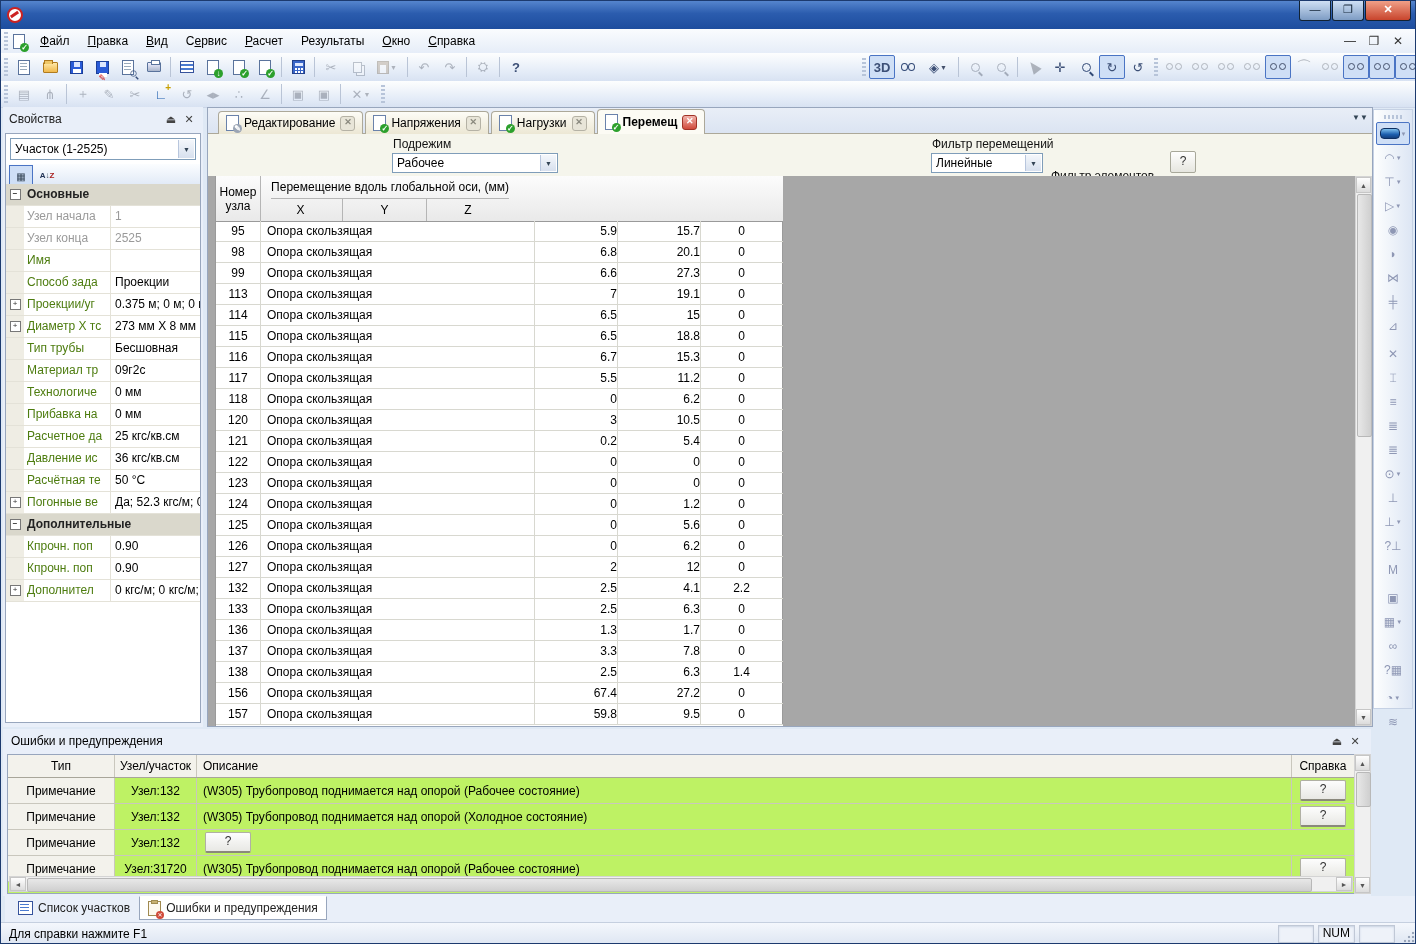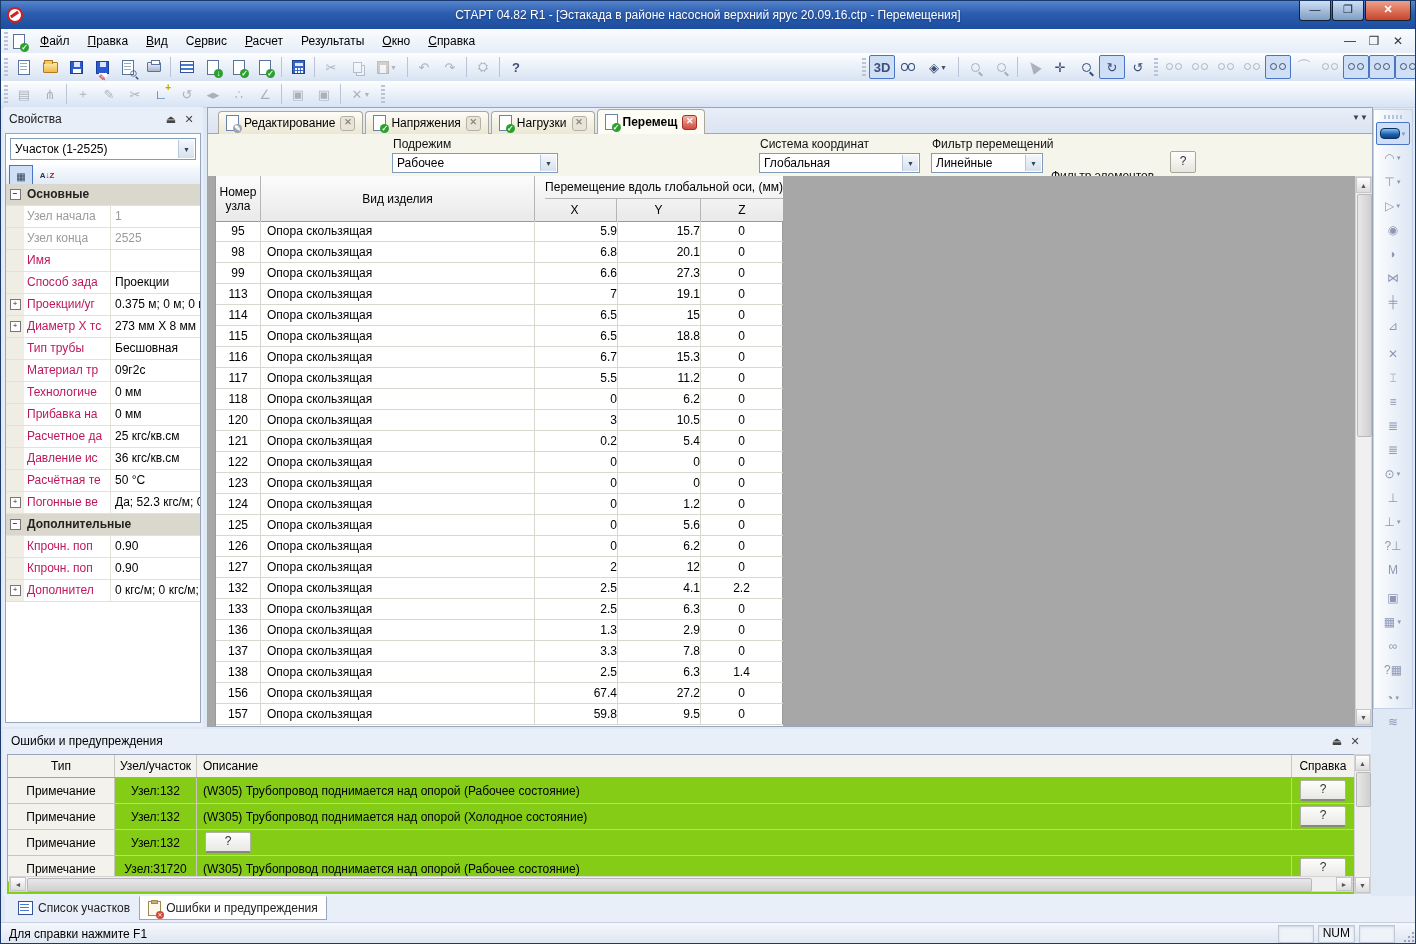--- a/index.html
+++ b/index.html
@@ -72,21 +72,21 @@
   .pp-combo{margin:4px;height:20px;border:1px solid #7f9db9;background:#fff;display:flex;align-items:center;padding-left:4px;position:relative;}
   .pp-combo .cdd{position:absolute;right:1px;top:1px;bottom:1px;width:15px;background:linear-gradient(#f4f7fb,#d7e0ee);border-left:1px solid #b8c6dd;font-size:7px;display:flex;align-items:center;justify-content:center;color:#345;}
   .pp-tools{height:24px;background:linear-gradient(#fbfdff,#dde7f5);border-bottom:1px solid #c5d1e4;display:flex;align-items:center;padding-left:3px;gap:2px;}
   .pp-tb{width:22px;height:20px;display:flex;align-items:center;justify-content:center;border:1px solid transparent;font-size:10px;color:#345;}
   .pp-tb.sel{border:1px solid #4a74c4;background:#cfdff6;}
   .az{font-size:8px;font-weight:bold;line-height:1;text-align:center;}
   .az .a{color:#235;} .az .z{color:#a22;}
   .pgrid{position:absolute;left:0;right:0;top:50px;bottom:0;background:#fff;overflow:hidden;}
   .prow{display:flex;height:21px;border-bottom:1px solid #e4e2d8;align-items:stretch;}
   .prow .gut{width:18px;flex:none;background:#efede4;display:flex;align-items:center;justify-content:center;}
-  .prow .nm{width:83px;flex:none;border-right:1px solid #e4e2d8;padding:3px 0 0 3px;color:#be185d;white-space:nowrap;overflow:hidden;}
+  .prow .nm{width:83px;flex:none;border-right:1px solid #e4e2d8;padding:3px 0 0 3px;color:#4d7c0f;white-space:nowrap;overflow:hidden;}
   .prow .vl{flex:1;padding:3px 0 0 4px;white-space:nowrap;overflow:hidden;}
   .prow .vl.muted,.prow .nm.muted{color:#9a9a9a;}
   .prow.cat{background:#dad8cc;font-weight:bold;}
   .prow.cat .gut{background:#dad8cc;}
   .prow.cat .nm{width:auto;border-right:none;color:#222;}
   .xbox{width:9px;height:9px;border:1px solid #777;background:#fff;font-size:8px;line-height:7px;text-align:center;color:#333;}
   
   #mainArea{position:absolute;left:206px;top:106px;width:1166px;height:620px;background:#f1f1e8;border:1px solid #98a6bd;box-sizing:border-box;}
   .tabbar{position:relative;height:25px;background:linear-gradient(#e9eef7,#dbe4f2);display:flex;align-items:flex-end;padding-left:10px;border-bottom:1px solid #aca899;}
   .tab{display:flex;align-items:center;gap:5px;height:22px;padding:0 7px;border:1px solid #aca899;border-bottom:none;border-radius:4px 4px 0 0;background:linear-gradient(#fdfcf6,#ece7d4);margin-right:2px;position:relative;top:1px;}
@@ -134,21 +134,21 @@
   .rbtn{width:32px;height:21px;flex:none;display:flex;align-items:center;justify-content:center;color:#8e97b4;font-size:12px;border:1px solid transparent;border-radius:2px;margin-bottom:1px;}
   .rbtn .dd{font-size:6px;margin-left:1px;}
   .rbtn.sel{border-color:#4a74c4;background:#cfdff6;}
   .rsep{width:26px;height:1px;background:#c0cadc;margin:2px 0;}
   .pipechip{width:18px;height:9px;border-radius:4px;background:linear-gradient(#7ec0ee,#1d5fae 60%,#123f7e);border:1px solid #0e2f60;}
   
   #errPanel{position:absolute;left:2px;top:728px;width:1368px;height:167px;background:#e9eff9;}
   .ep-head{height:24px;display:flex;align-items:center;padding:0 8px;}
   .ep-head .hico{margin-left:auto;color:#444;font-size:11px;width:16px;text-align:center;}
   .ep-head .hico + .hico{margin-left:2px;}
-  .ep-body{position:absolute;left:4px;right:16px;top:25px;bottom:2px;background:#84cc16;border:1px solid #98a6bd;overflow:hidden;}
+  .ep-body{position:absolute;left:4px;right:16px;top:25px;bottom:2px;background:#bef264;border:1px solid #98a6bd;overflow:hidden;}
   .erow{display:flex;border-bottom:1px solid #c9c7bd;}
   .erow.hdr{height:22px;background:#f3f2ec;border-bottom:1px solid #a8a69a;}
   .erow:not(.hdr){height:25px;}
   .ecell{border-right:1px solid #c9c7bd;box-sizing:border-box;display:flex;align-items:center;}
   .e-type{width:107px;justify-content:center;background:#f3f2ec;flex:none;}
   .e-node{width:82px;justify-content:center;flex:none;}
   .e-desc{flex:1;padding-left:6px;}
   .e-help{width:62px;justify-content:center;flex:none;border-right:none;}
   .erow.hdr .ecell{background:#f3f2ec;justify-content:center;}
   .erow.hdr .e-desc{justify-content:flex-start;}
@@ -167,21 +167,20 @@
   .sb-cell{height:16px;border:1px solid #c0c8d6;background:#eef2f9;box-shadow:inset 0 1px 2px #c8d2e2;min-width:26px;text-align:center;line-height:15px;padding:0 4px;}
   .sb-grip{position:absolute;right:2px;bottom:2px;width:12px;height:12px;background:radial-gradient(circle at 2px 10px,#9aa6ba 1.2px,transparent 1.6px),radial-gradient(circle at 6px 10px,#9aa6ba 1.2px,transparent 1.6px),radial-gradient(circle at 10px 10px,#9aa6ba 1.2px,transparent 1.6px),radial-gradient(circle at 6px 6px,#9aa6ba 1.2px,transparent 1.6px),radial-gradient(circle at 10px 6px,#9aa6ba 1.2px,transparent 1.6px),radial-gradient(circle at 10px 2px,#9aa6ba 1.2px,transparent 1.6px);}
 </style>
 </head>
 <body>
 
 <div id="app">
 
   <div class="titlebar">
     <div class="app-ico"></div>
-    <div class="title-text">СТАРТ 04.82 R1 - [Эстакада в районе насосной верхний ярус 20.09.16.ctp - Перемещения]</div>
     <div class="winbtns">
       <div class="winbtn">—</div>
       <div class="winbtn">❐</div>
       <div class="winbtn close">✕</div>
     </div>
   </div>
 
   <div class="menubar">
     <div class="grip"></div>
     <span class="ic i-docmark" style="margin:0 6px 0 2px">
@@ -560,48 +559,40 @@
             <span class="cdd">▼</span>
           </div>
         </div>
         <div class="fgroup" style="left: 184px; width: 166px;">
           <div class="flabel">Подрежим</div>
           <div class="fcombo">
             <span>Рабочее</span>
             <span class="cdd">▼</span>
           </div>
         </div>
-        <div class="fgroup" style="left: 551px; width: 161px;">
-          <div class="flabel">Система координат</div>
-          <div class="fcombo">
-            <span>Глобальная</span>
-            <span class="cdd">▼</span>
-          </div>
-        </div>
         <div class="fgroup" style="left: 723px; width: 112px;">
           <div class="flabel">Фильтр перемещений</div>
           <div class="fcombo">
             <span>Линейные</span>
             <span class="cdd">▼</span>
           </div>
         </div>
         <div class="fgroup" style="left: 842px; width: 112px; margin-top: 32px;">
           <div class="flabel">Фильтр элементов</div>
           <div class="fcombo">
             <span>Опоры и подвески</span>
             <span class="cdd">▼</span>
           </div>
         </div>
         <div class="helpbtn" style="left: 962px; top: 17px;">?</div>
       </div>
     <div class="tablewrap">
       <div class="rgrid">
         <div class="rhead">
           <div class="rh-cell" style="width:45px">Номер узла</div>
-          <div class="rh-cell" style="width:274px">Вид изделия</div>
           <div class="rh-group" style="width:248px">
             <div class="gt">Перемещение вдоль глобальной оси, (мм)</div>
             <div class="axes" id="axesRow">
                 <div>X</div>
                 <div>Y</div>
                 <div>Z</div>
               </div>
           </div>
         </div>
         <div class="rbody" id="resultRows">
@@ -735,21 +726,21 @@
               <div class="c-num">133</div>
               <div class="c-kind">Опора скользящая</div>
               <div class="c-x">2.5</div>
               <div class="c-y">6.3</div>
               <div class="c-z">0</div>
             </div>
             <div class="rrow">
               <div class="c-num">136</div>
               <div class="c-kind">Опора скользящая</div>
               <div class="c-x">1.3</div>
-              <div class="c-y">2.9</div>
+              <div class="c-y">1.7</div>
               <div class="c-z">0</div>
             </div>
             <div class="rrow">
               <div class="c-num">137</div>
               <div class="c-kind">Опора скользящая</div>
               <div class="c-x">3.3</div>
               <div class="c-y">7.8</div>
               <div class="c-z">0</div>
             </div>
             <div class="rrow">

